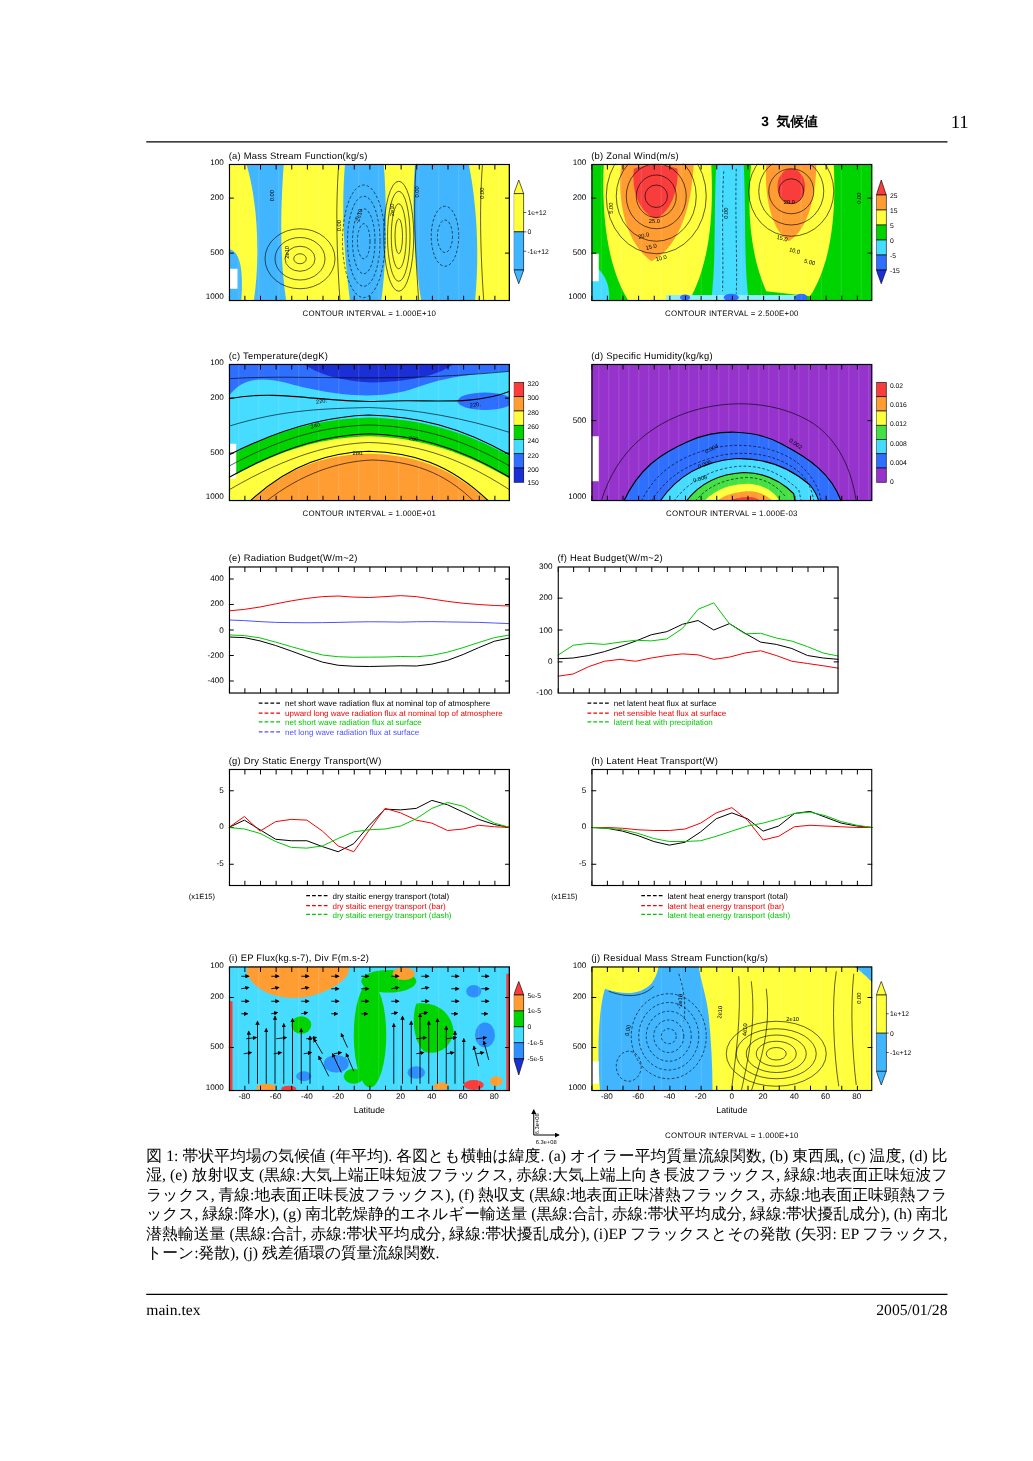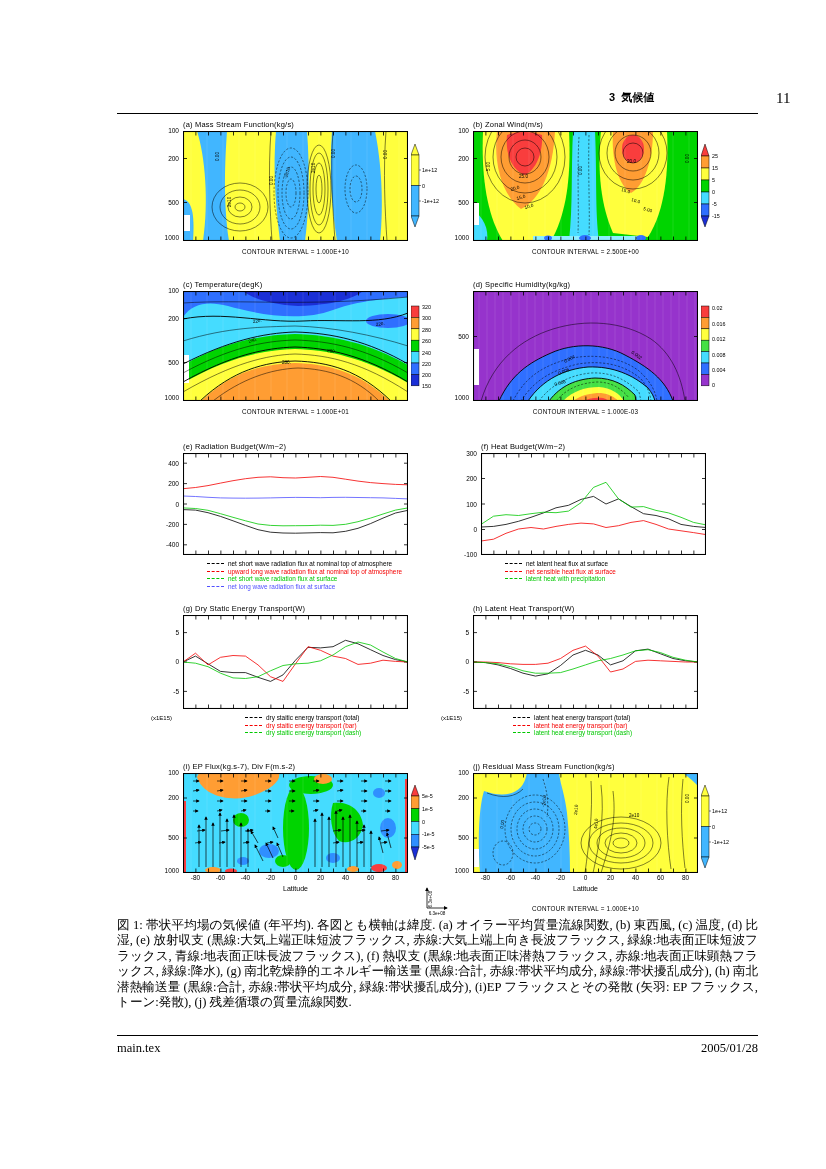--- a/index.html
+++ b/index.html
@@ -37,21 +37,21 @@
   .c-org{fill:#ff9d33}.c-red{fill:#f93d3d}.c-dbl{fill:#2f6fff}.c-nvy{fill:#1b2fd6}
   .c-pur{fill:#9633cc}.c-mbl{fill:#2f8fff}.c-pcy{fill:#8deeff}.c-lgr{fill:#44e044}
   .cbseg{stroke:#000;stroke-width:.5}
 </style>
 </head>
 <body>
 
 <div id="page">
 
   <div class="hdr-title" style="left:609px;top:90px"><span>3</span>&nbsp;&nbsp;<span>気候値</span></div>
-  <div class="hdr-num" style="left:776px;top:90px;width:24px;text-align:left">11</div>
+  <div class="hdr-num" style="left:751px;top:90px;width:24px;text-align:right">11</div>
   <div class="rule" style="left:117px;top:113px;width:641px"></div>
 
   <div class="panel" style="left:183px;top:131px;width:225px;height:110px">
     <div class="ptitle">(a) Mass Stream Function(kg/s)</div>
     <div class="ytick" style="top:-4px">100</div>
     <div class="ytick" style="top:24px">200</div>
     <div class="ytick" style="top:68px">500</div>
     <div class="ytick" style="top:103px">1000</div>
     <svg width="225" height="110" viewBox="0 0 225 110">
       <rect x="0" y="0" width="225" height="110" class="c-yel"></rect>
@@ -311,21 +311,21 @@
       <rect x="0.5" y="0.5" width="224" height="101" class="frame"></rect>
     </svg>
     <div class="legend" style="left:24px;top:107px">
       <div style="color: rgb(0, 0, 0);"><span class="lsw" style="border-color: rgb(0, 0, 0);"></span><span class="ltext">net short wave radiation flux at nominal top of atmosphere</span></div>
       <div style="color: rgb(244, 0, 0);"><span class="lsw" style="border-color: rgb(244, 0, 0);"></span><span class="ltext">upward long wave radiation flux at nominal top of atmosphere</span></div>
       <div style="color: rgb(0, 200, 0);"><span class="lsw" style="border-color: rgb(0, 200, 0);"></span><span class="ltext">net short wave radiation flux at surface</span></div>
       <div style="color: rgb(80, 80, 255);"><span class="lsw" style="border-color: rgb(80, 80, 255);"></span><span class="ltext">net long wave radiation flux at surface</span></div>
     </div>
   </div>
 
-  <div class="panel" style="left:481px;top:453px;width:186px;height:102px">
+  <div class="panel" style="left:446px;top:453px;width:186px;height:102px">
     <div class="ptitle">(f) Heat Budget(W/m~2)</div>
     <div class="ytick" style="top:-3px">300</div>
     <div class="ytick" style="top:22px">200</div>
     <div class="ytick" style="top:48px">100</div>
     <div class="ytick" style="top:73px">0</div>
     <div class="ytick" style="top:98px">-100</div>
     <svg width="225" height="102" viewBox="0 0 225 102">
       <path class="xt" d="M0,99.5H225"></path>
         <path class="xt" d="M0,2.5H225"></path>
       <line class="yt" x1="0" y1="25.5" x2="4" y2="25.5"></line>

